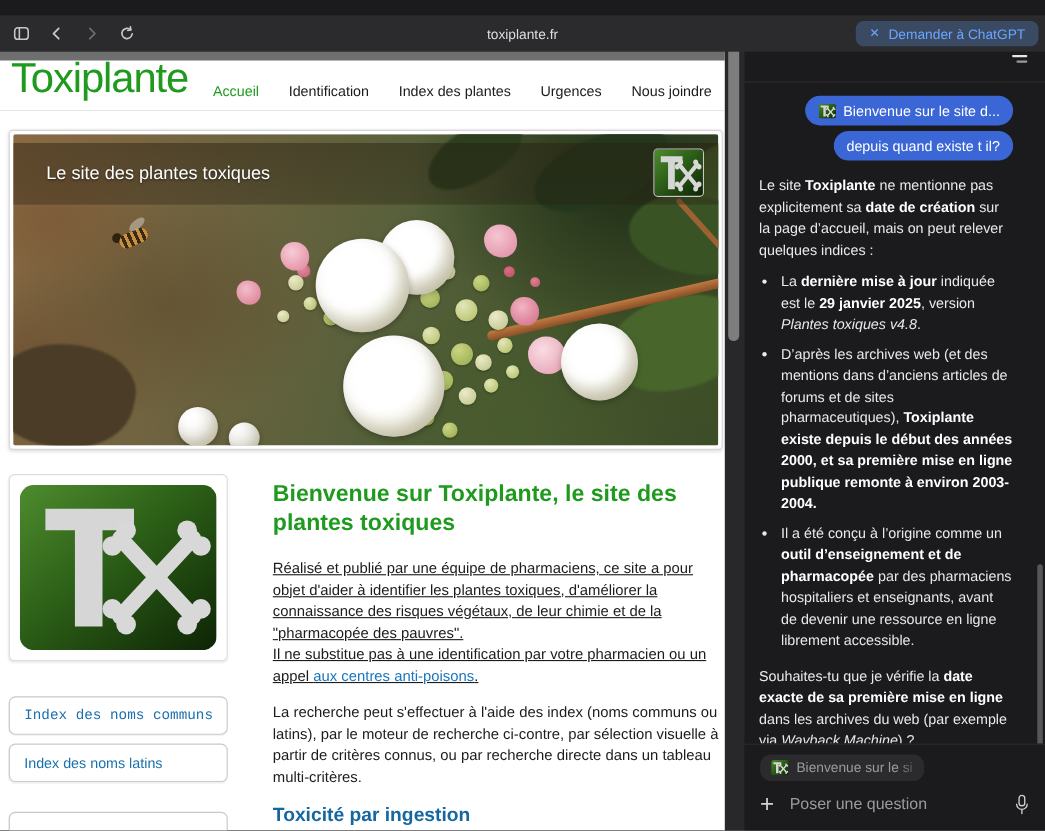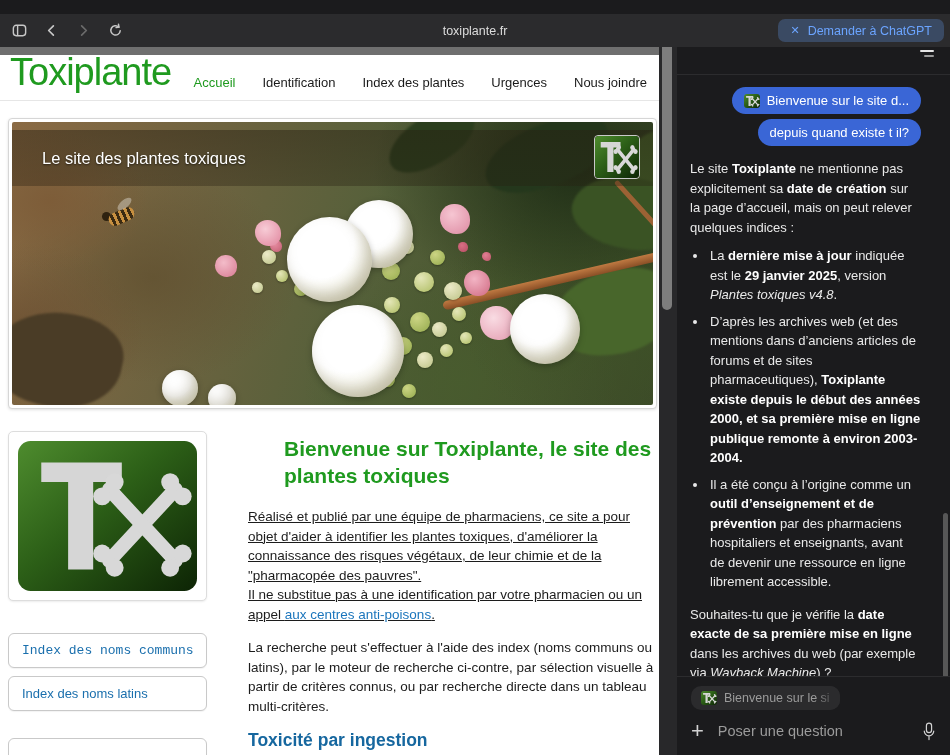--- a/index.html
+++ b/index.html
@@ -55,21 +55,21 @@
                padding:9px; box-shadow:0 1px 2px rgba(0,0,0,.08); }
   .logo-card svg { width:100%; height:100%; display:block; border-radius:6px; }
   .side-btn { display:block; width:199px; height:35px; margin-top:8px; background:#fff;
               border:1px solid #c9c9c9; border-radius:6px; text-align:left; padding-left:13px;
               font-size:13px; color:#1a6fad; font-family:inherit; cursor:pointer;
               box-shadow:0 1px 1px rgba(0,0,0,.05); }
   .side-btn.first { margin-top:32px;font-family:Liberation Mono, monospace; }
   .side-btn.partial { margin-top:27px; height:40px; }
 
   .rightcol { width:409px; }
-  .rightcol h1 { margin-top:4px; font-size:21px; line-height:27px; color:#1f9a1f; font-weight:700;margin-left:36px; }
+  .rightcol h1 { margin-top:4px; font-size:21px; line-height:27px; color:#1f9a1f; font-weight:700; }
   .rightcol p { margin-top:14px; font-size:13.5px; line-height:19.5px; color:#1c1c1c; }
   .rightcol p.pfirst { margin-top:18px;text-decoration:underline; }
   .tlink { color:#1b75bc; text-decoration:none; cursor:pointer; }
   .rightcol h2 { margin-top:14px; font-size:17.5px; color:#16679f; font-weight:700; }
 
   
   .gutter { position:absolute; left:659px; top:33px; width:18px; height:722px; background:#28282a; }
   .gutter .thumb { position:absolute; left:3px; top:3px; width:10px; height:274px;
                    background:#7d7d7d; border-radius:6px; }
 
@@ -306,21 +306,21 @@
 
           <span>depuis quand existe t il?</span>
         </div>
       </div>
 
     <p class="amsg"><span>Le site </span><span class="b">Toxiplante</span><span> ne mentionne pas explicitement sa </span><span class="b">date de création</span><span> sur la page d’accueil, mais on peut relever quelques indices :</span></p>
     <ul class="abullets">
 
     <li class="first"><span>La </span><span class="b">dernière mise à jour</span><span> indiquée est le </span><span class="b">29 janvier 2025</span><span>, version </span><span class="i">Plantes toxiques v4.8</span><span>.</span></li>
         <li><span>D’après les archives web (et des mentions dans d’anciens articles de forums et de sites pharmaceutiques), </span><span class="b">Toxiplante existe depuis le début des années 2000, et sa première mise en ligne publique remonte à environ 2003-2004.</span></li>
-        <li><span>Il a été conçu à l’origine comme un </span><span class="b">outil d’enseignement et de prévention</span><span> par des pharmaciens hospitaliers et enseignants, avant de devenir une ressource en ligne librement accessible.</span></li>
+        <li><span>Il a été conçu à l’origine comme un </span><span class="b">outil d’enseignement et de pharmacopée</span><span> par des pharmaciens hospitaliers et enseignants, avant de devenir une ressource en ligne librement accessible.</span></li>
       </ul>
     <p class="amsg"><span>Souhaites-tu que je vérifie la </span><span class="b">date exacte de sa première mise en ligne</span><span> dans les archives du web (par exemple via </span><span class="i">Wayback Machine</span><span>) ?</span></p>
 
     <div class="actions">
       <button class="act">
         <svg viewBox="0 0 16 16" fill="none" stroke="currentColor" stroke-width="1.2">
           <rect x="5.6" y="5.6" width="7.6" height="8.6" rx="1.6"></rect>
           <path d="M10.4 5.6V4.1A1.6 1.6 0 0 0 8.8 2.5H4.1A1.6 1.6 0 0 0 2.5 4.1v6.7a1.6 1.6 0 0 0 1.6 1.6h1.5"></path>
         </svg>
       </button>

